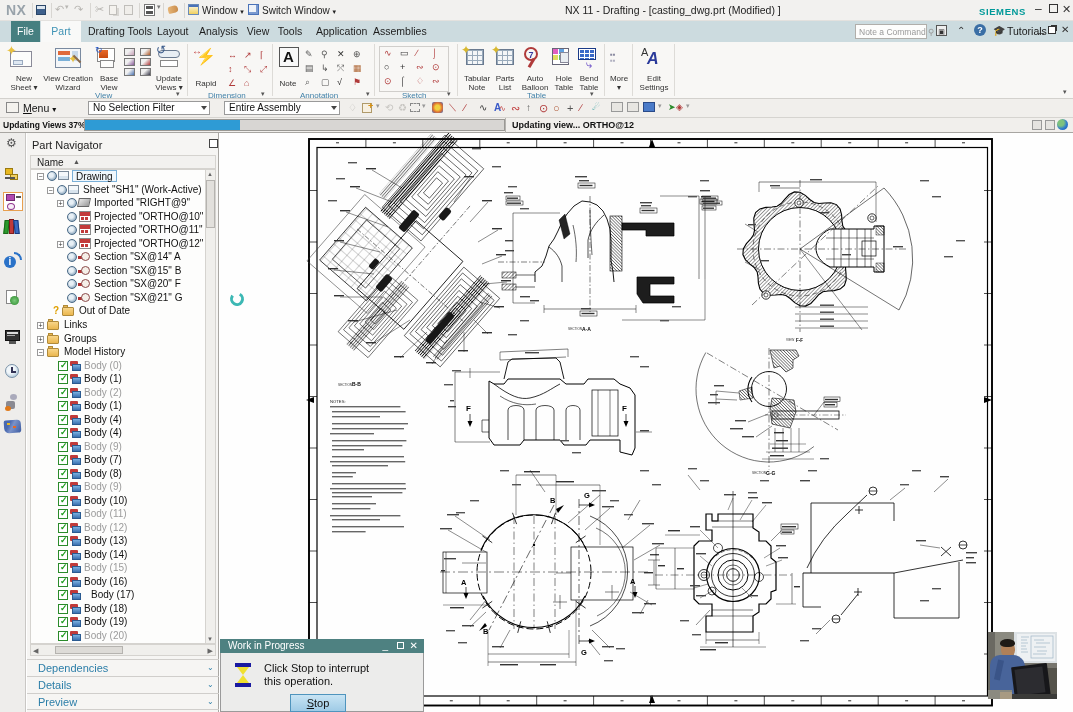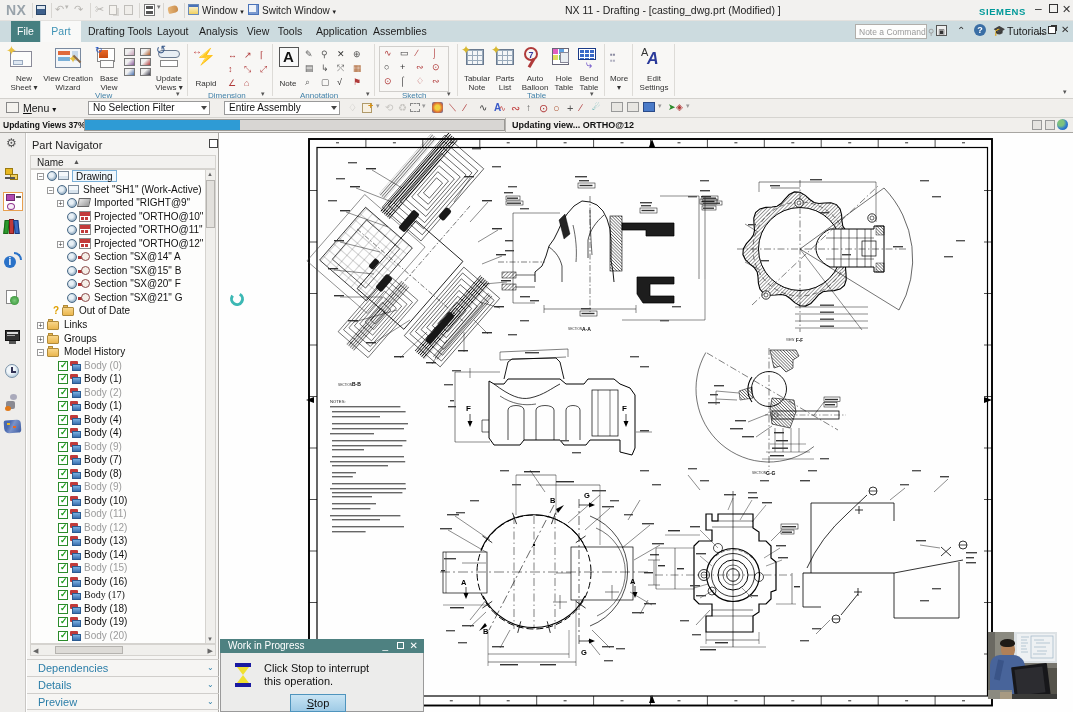--- a/index.html
+++ b/index.html
@@ -582,21 +582,21 @@
         <span class="tt" style="left:53px;">Body (16)</span>
       </div>
 <div class="trow" style="top:419.0px;">
         <span style="position:absolute;left:27px;top:1px;width:10px;height:10px;border:1px solid #2a8a2a;background:#fff;">
           <span style="position:absolute;left:1px;top:-2px;font-size:9px;color:#1a9a1a;font-weight:bold;">✓</span>
         </span>
         <span style="position:absolute;left:39px;top:1px;width:11px;height:10px;">
           <span style="position:absolute;left:0;top:0;width:8px;height:5px;background:#c03a3a;border-radius:1px;"></span>
           <span style="position:absolute;left:2px;top:3px;width:9px;height:7px;background:linear-gradient(#7ab0e0,#3a70b0);border:1px solid #2a5a90;"></span>
         </span>
-        <span class="tt" style="left:53px;font-family:Liberation Serif, serif;">Body (17)</span>
+        <span class="tt" style="left:60px;">Body (17)</span>
       </div>
 <div class="trow" style="top:432.5px;">
         <span style="position:absolute;left:27px;top:1px;width:10px;height:10px;border:1px solid #2a8a2a;background:#fff;">
           <span style="position:absolute;left:1px;top:-2px;font-size:9px;color:#1a9a1a;font-weight:bold;">✓</span>
         </span>
         <span style="position:absolute;left:39px;top:1px;width:11px;height:10px;">
           <span style="position:absolute;left:0;top:0;width:8px;height:5px;background:#c03a3a;border-radius:1px;"></span>
           <span style="position:absolute;left:2px;top:3px;width:9px;height:7px;background:linear-gradient(#7ab0e0,#3a70b0);border:1px solid #2a5a90;"></span>
         </span>
         <span class="tt" style="left:53px;">Body (18)</span>

